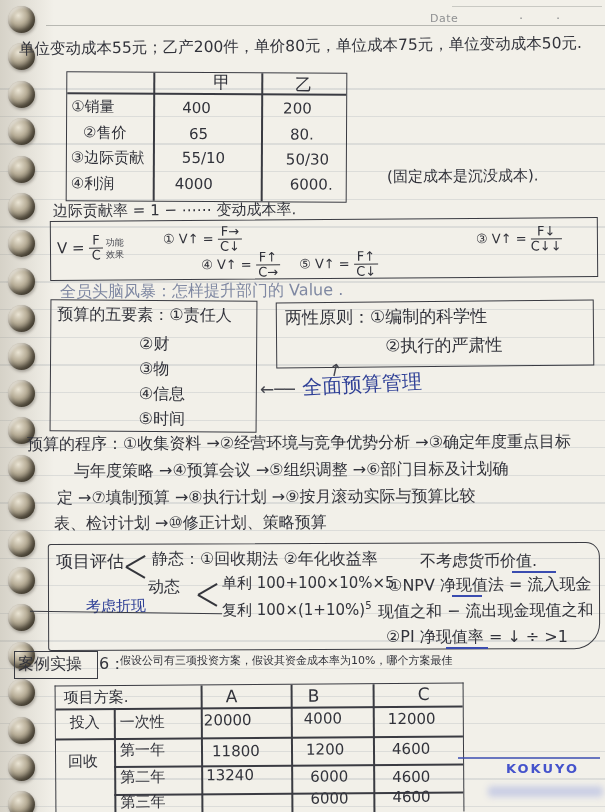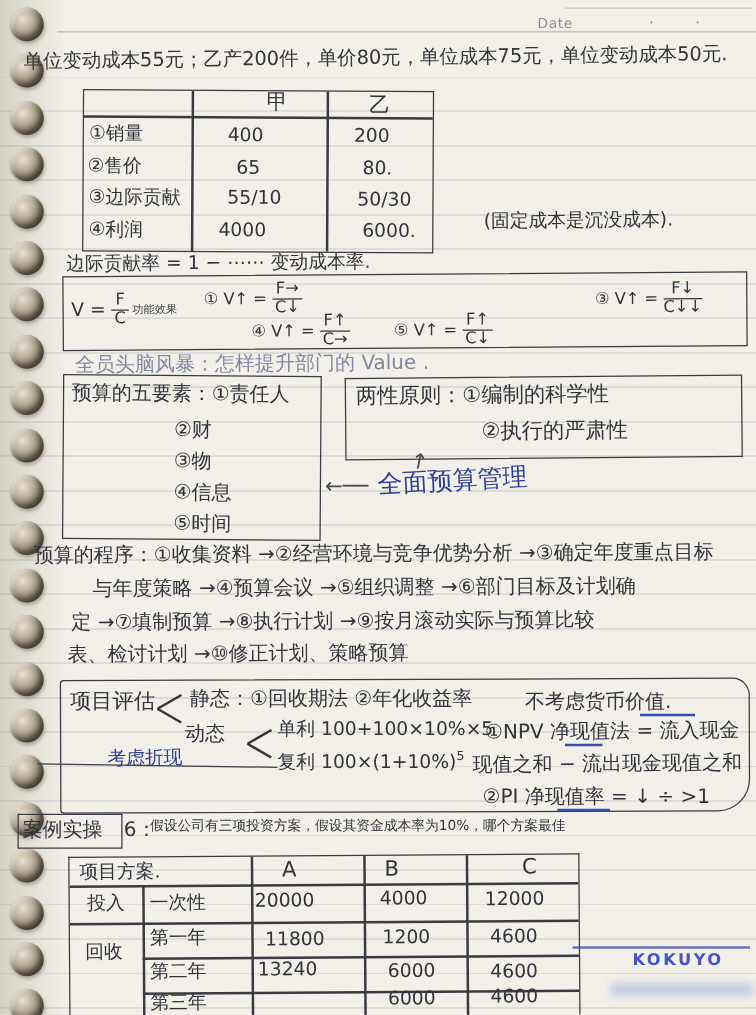--- a/index.html
+++ b/index.html
@@ -19,21 +19,21 @@
   .blue{color:#2e3f96;}
   .lt{color:#7f88a2;}
   .gray{color:#8f9092;}
   .box{position:absolute;border:1.6px solid #3a3b42;background:transparent;}
   .hline,.vline{position:absolute;background:#3a3b42;}
   .rule{position:absolute;background:#b8b8b2;}
   .bluline{position:absolute;background:#3a4cb0;}
   .frac{display:inline-block;text-align:center;vertical-align:middle;line-height:1.1;font-size:13px;}
   .frac .num{display:block;border-bottom:1.3px solid #35363c;padding:0 3px;}
   .frac .den{display:block;}
-  .notes{display:inline-flex;font-size:9px;line-height:1.35;color:#45464e;vertical-align:middle;margin-left:3px;align-items:flex-end;}
+  .notes{display:inline-flex;flex-direction:column;font-size:9px;line-height:1.35;color:#45464e;vertical-align:middle;margin-left:3px;align-items:flex-end;}
   .chevron{position:absolute;width:16px;}
   .chevron::before,.chevron::after{content:"";position:absolute;left:0;top:50%;width:22px;height:1.6px;background:#35363c;transform-origin:left center;}
   .chevron::before{transform:rotate(-30deg);}
   .chevron::after{transform:rotate(30deg);}
   .brand{position:absolute;font-size:13px;font-weight:bold;letter-spacing:2px;color:#4553cc;}
   .ghost{position:absolute;background:#9aa6e0;filter:blur(3px);opacity:.45;border-radius:3px;}
 </style>
 </head>
 <body>
 
@@ -72,21 +72,21 @@
 
   <div class="t" style="left:19px;top:37px;font-size:15.5px;transform:rotate(-0.6deg)">单位变动成本55元；乙产200件，单价80元，单位成本75元，单位变动成本50元.</div>
 
   <div class="box" style="left:66px;top:72px;width:279px;height:128px;transform:rotate(.3deg)">
     <div class="vline" style="left:86px;top:0;width:1.5px;height:100%"></div>
     <div class="vline" style="left:194px;top:0;width:1.5px;height:100%"></div>
     <div class="hline" style="left:0;top:20px;width:100%;height:1.5px"></div>
     <div class="t" style="left:146px;top:-1px;font-size:17px">甲</div>
     <div class="t" style="left:228px;top:1px;font-size:17px">乙</div>
     <div class="t sm" style="left:4px;top:25px">①销量</div>
-    <div class="t sm" style="left:3px;top:51px">②售价</div>
+    <div class="t sm" style="left:16px;top:51px">②售价</div>
     <div class="t sm" style="left:4px;top:76px">③边际贡献</div>
     <div class="t sm" style="left:4px;top:102px">④利润</div>
     <div class="t sm" style="left:115px;top:26px">400</div>
     <div class="t sm" style="left:122px;top:52px">65</div>
     <div class="t sm" style="left:115px;top:76px">55/10</div>
     <div class="t sm" style="left:108px;top:102px">4000</div>
     <div class="t sm" style="left:216px;top:26px">200</div>
     <div class="t sm" style="left:223px;top:52px">80.</div>
     <div class="t sm" style="left:219px;top:77px">50/30</div>
     <div class="t sm" style="left:223px;top:102px">6000.</div>
@@ -108,21 +108,21 @@
       <span class="frac"><span class="num">F→</span><span class="den">C↓</span></span>
     </div>
     <div class="t xs" style="left:425px;top:6px">
       <span>③</span> <span>V↑ =</span>
       <span class="frac"><span class="num">F↓</span><span class="den">C↓↓</span></span>
     </div>
     <div class="t xs" style="left:150px;top:30px">
       <span>④</span> <span>V↑ =</span>
       <span class="frac"><span class="num">F↑</span><span class="den">C→</span></span>
     </div>
-    <div class="t xs" style="left:264px;top:30px">
+    <div class="t xs" style="left:248px;top:30px">
       <span>⑤</span> <span>V↑ =</span>
       <span class="frac"><span class="num">F↑</span><span class="den">C↓</span></span>
     </div>
   </div>
 
   <div class="t lt" style="left:60px;top:281px;transform:rotate(-.4deg)">全员头脑风暴：怎样提升部门的 Value .</div>
 
   <div class="box" style="left:50px;top:300px;width:205px;height:130px;transform:rotate(.4deg)">
     <div class="t" style="left:6px;top:4px"><span>预算的五要素：</span><span>①责任人</span></div>
     <div class="t" style="left:88px;top:30px;line-height:25px">

